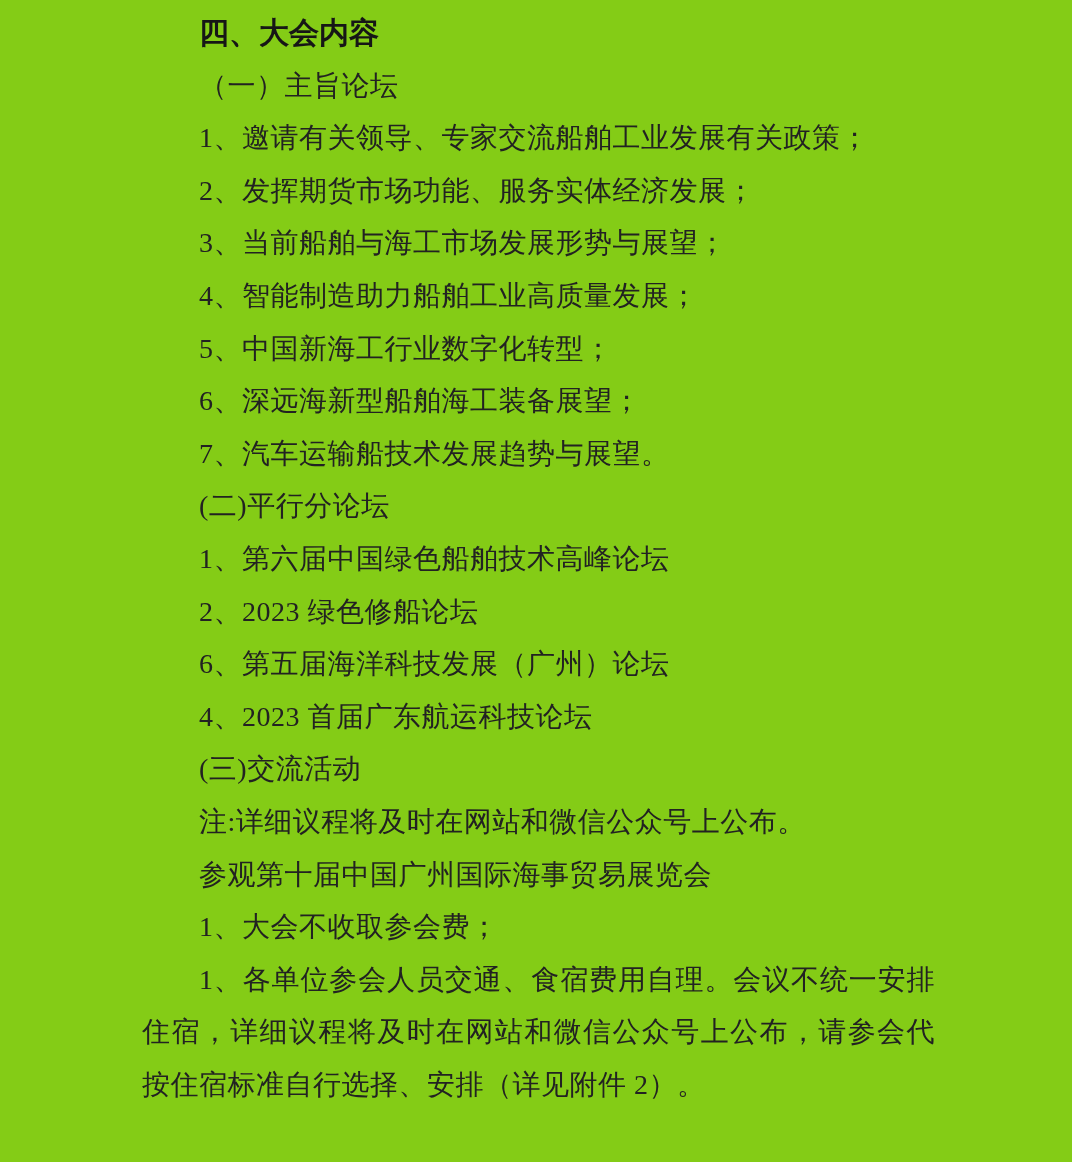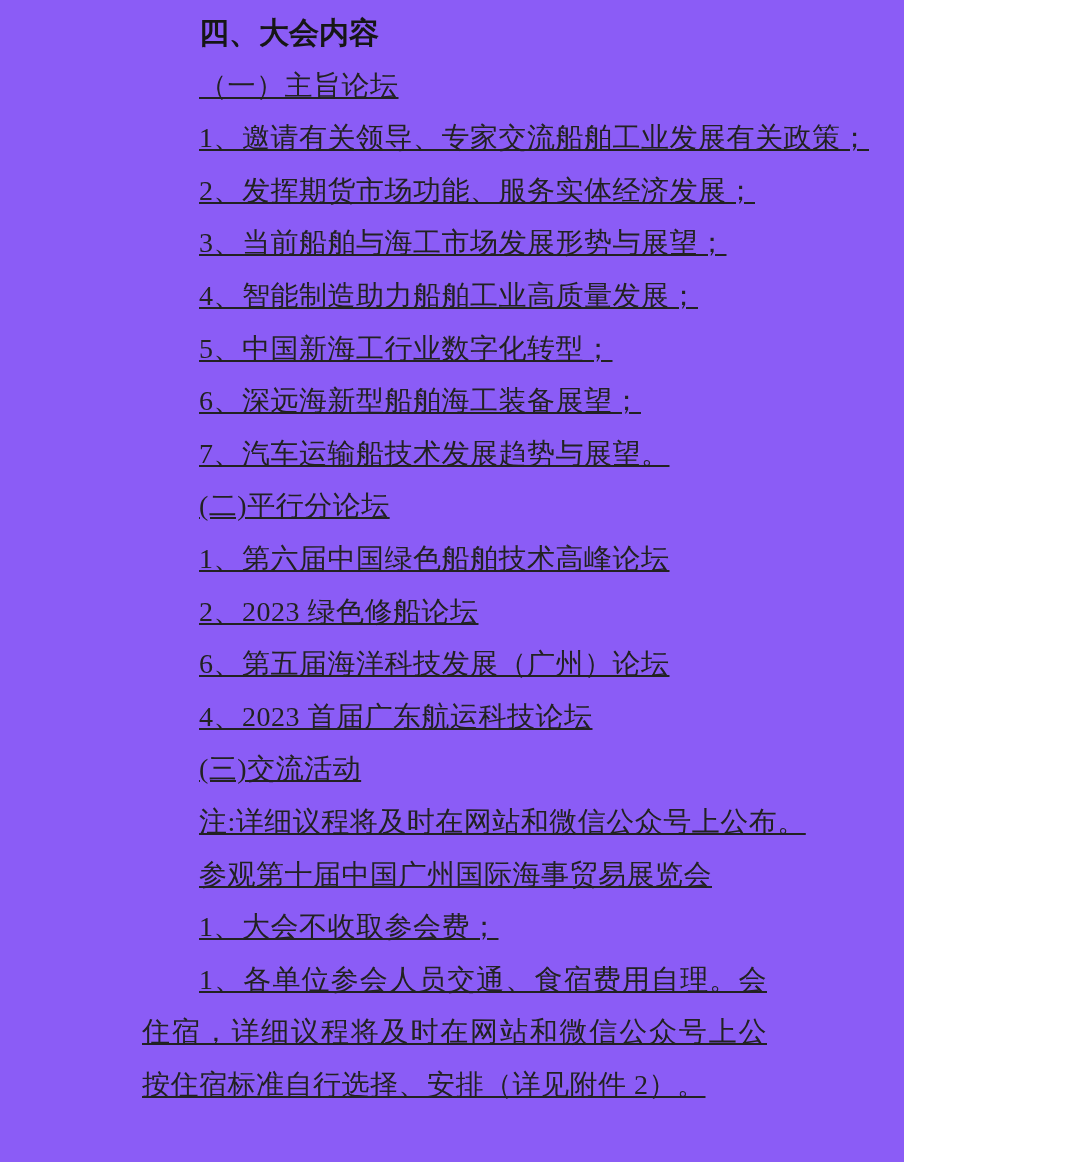--- a/index.html
+++ b/index.html
@@ -7,36 +7,35 @@
     padding: 0;
     background: #ffffff;
   }
   body {
     width: 1080px;
     height: 1162px;
     overflow: hidden;
   }
   .page {
     box-sizing: border-box;
-    width: 904px;
+    width: 1072px;
     height: 1162px;
     padding: 7px 137px 0 142px;
-    background: #8b5cf6;
+    background: #84cc16;
   }
   .line {
     height: 52.6px;
     line-height: 52.6px;
     white-space: nowrap;
     color: #222222;
   }
   .b {
     font-family: "Liberation Serif", "DejaVu Serif", serif;
     font-size: 28px;
     letter-spacing: 0.5px;
-    text-decoration: underline;
   }
   .h {
     font-family: "Liberation Sans", "DejaVu Sans", sans-serif;
     font-size: 30px;
     font-weight: 700;
     color: #161616;
     letter-spacing: 0px;
   }
   .ind {
     padding-left: 57px;

